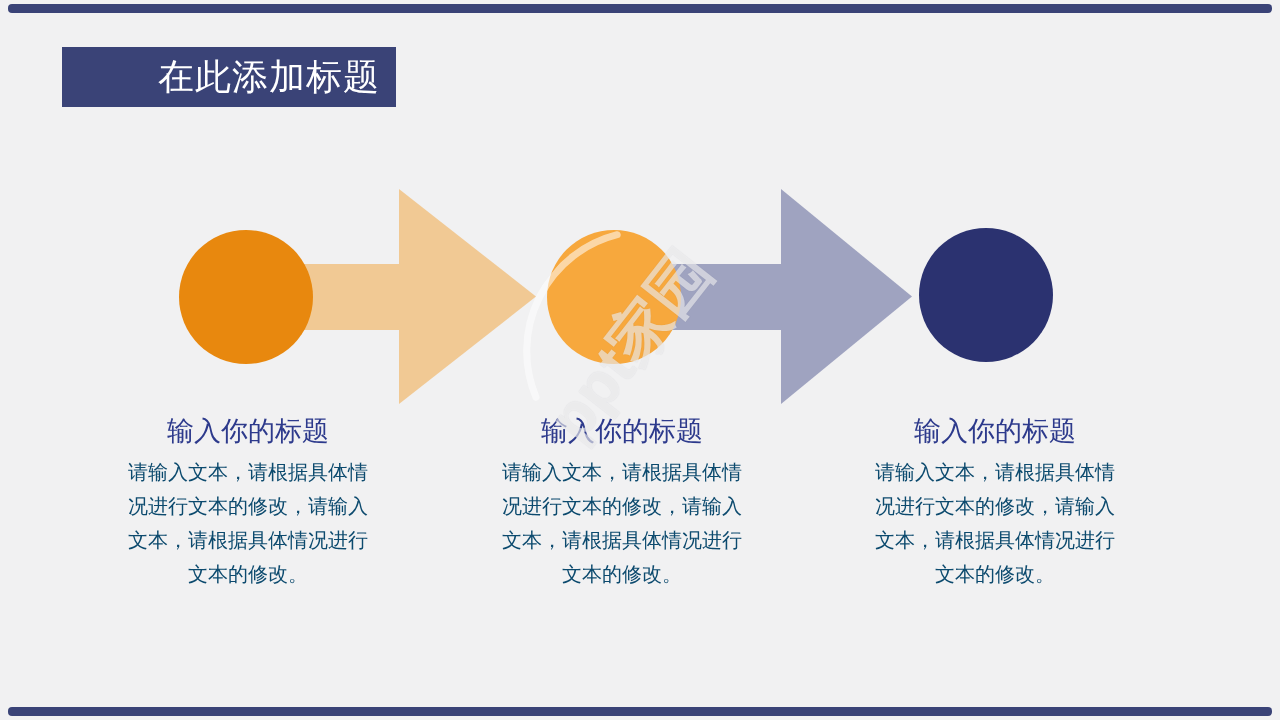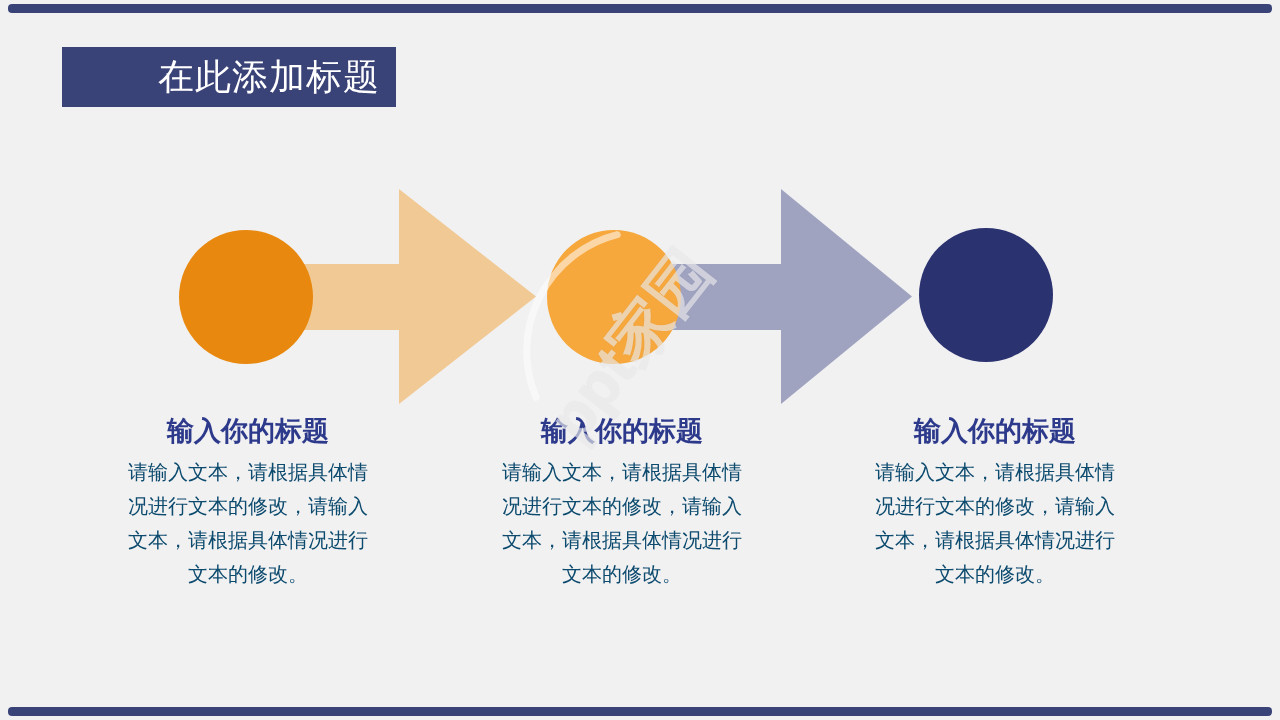--- a/index.html
+++ b/index.html
@@ -53,21 +53,21 @@
   .watermark .wm-swoosh{position:absolute;left:30px;top:-6px;opacity:0.55;}
 
   
   .col{
     position:absolute;top:414px;width:280px;text-align:center;
   }
   .col.col1{left:108px;}
   .col.col2{left:482px;}
   .col.col3{left:855px;}
   .col .col-title{
-    color:#2d3a8c;font-size:27px;font-weight:700;line-height:34px;margin:0 0 7px 0;
+    color:#2d3a8c;font-size:27px;font-weight:400;line-height:34px;margin:0 0 7px 0;
   }
   .col .body-line{
     color:#0c4a6e;font-size:20px;line-height:34px;white-space:nowrap;
   }
 </style>
 </head>
 <body>
 
 <div class="slide">
 

